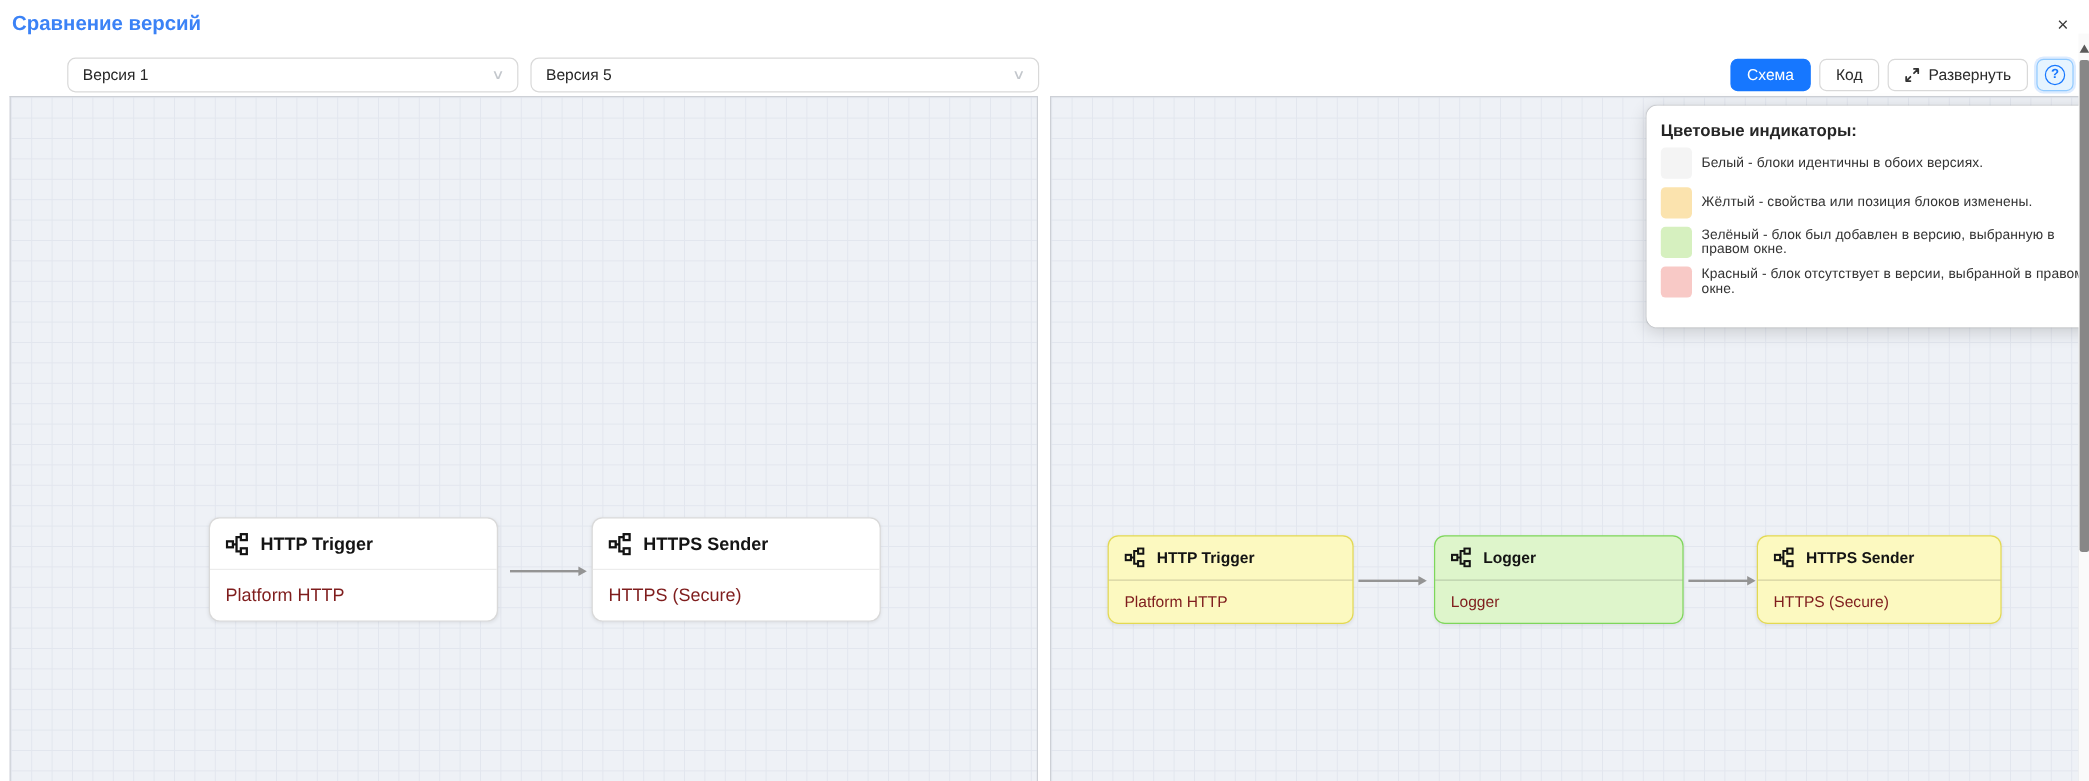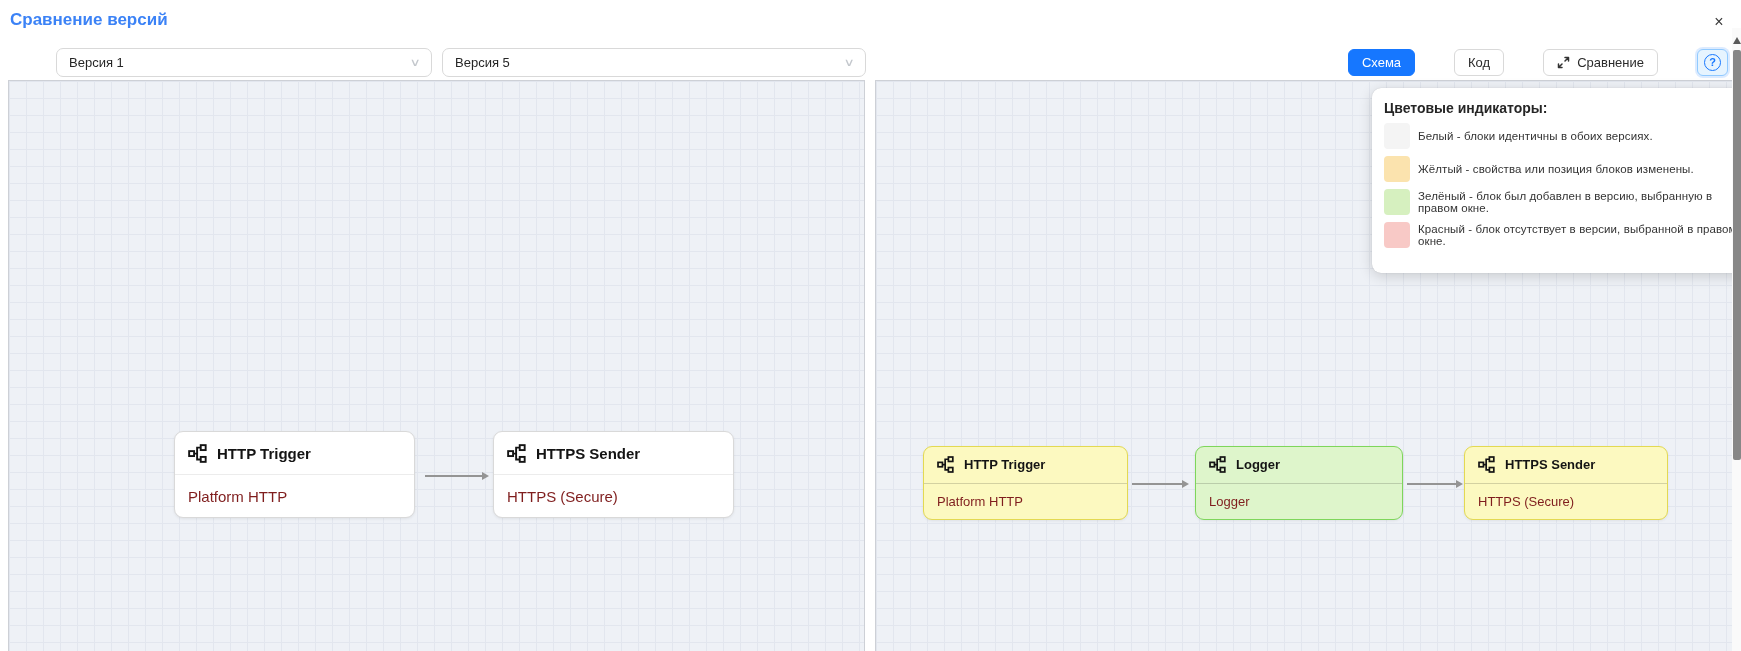--- a/index.html
+++ b/index.html
@@ -44,21 +44,21 @@
   }
 
   .toolbar-right {
     position: absolute; top: 48px; right: 13px; height: 28px;
     display: flex; align-items: center; gap: 7px;
   }
   .btn {
     height: 27px; border-radius: 6px; border: 1px solid #d9d9d9;
     background: #fff; color: #2b2b2b; font-size: 13px;
     font-family: inherit; padding: 0 13px; cursor: pointer;
-    display: flex; align-items: center; gap: 7px; white-space: nowrap; margin-left: 32px;
+    display: flex; align-items: center; gap: 7px; white-space: nowrap;
   }
   .btn-primary { background: #1677ff; border-color: #1677ff; color: #fff; }
   .btn-help {
     width: 31px; padding: 0; justify-content: center;
     background: #e6f4ff; border: 1px solid #91caff;
     box-shadow: 0 0 0 2px rgba(22,119,255,.15);
   }
   .help-glyph {
     width: 17px; height: 17px; border: 1.6px solid #1677ff; border-radius: 50%;
     color: #1677ff; font-size: 11px; font-weight: 700;
@@ -193,21 +193,21 @@
     <button class="btn btn-primary">
       <span>Схема</span>
     </button>
     <button class="btn">
       <span>Код</span>
     </button>
     <button class="btn">
       <svg class="expand-ic" width="13" height="13" viewBox="0 0 14 14" fill="none" stroke="#333" stroke-width="1.6" stroke-linecap="round" stroke-linejoin="round">
         <path d="M8.6 1.6h3.8v3.8M12.4 1.6 8.6 5.4M5.4 12.4H1.6V8.6M1.6 12.4l3.8-3.8"></path>
       </svg>
-      <span>Сравнение</span>
+      <span>Развернуть</span>
     </button>
     <button class="btn btn-help">
       <span class="help-glyph">?</span>
     </button>
   </div>
 
   <div class="pane pane-left">
     <div class="node node--identical node-a">
       <div class="node-head">
         <svg width="19" height="19" viewBox="0 0 20 20">

